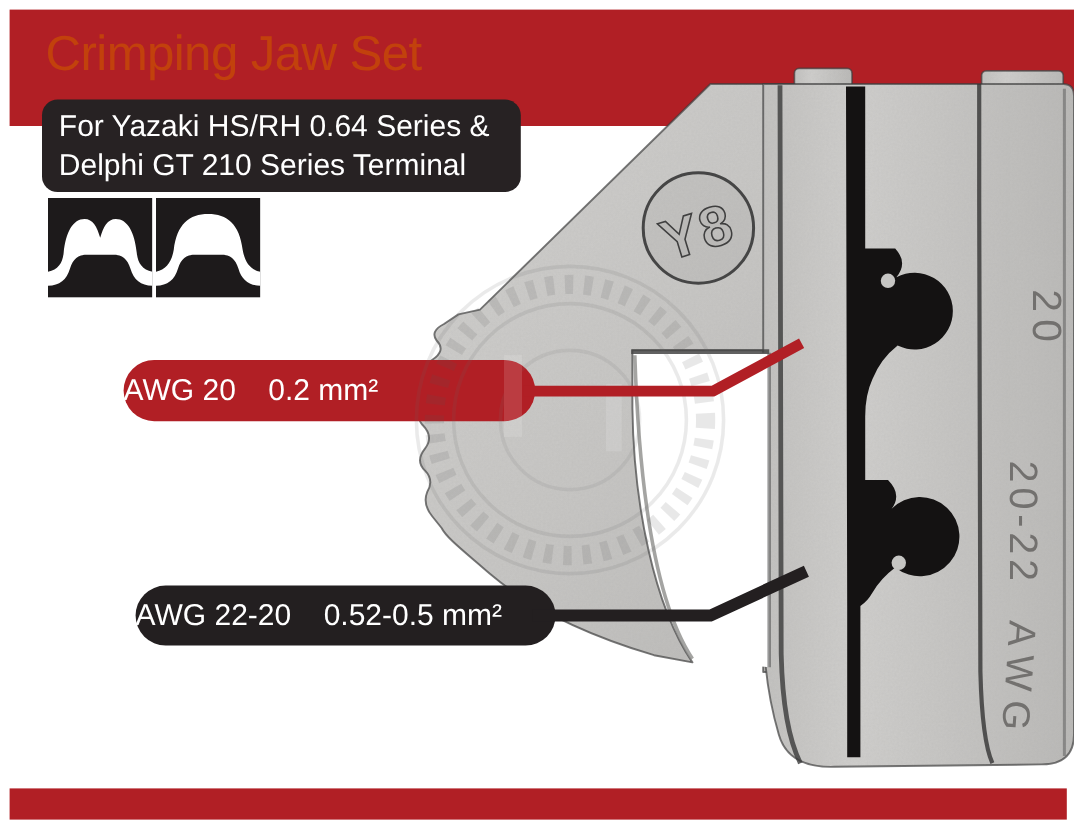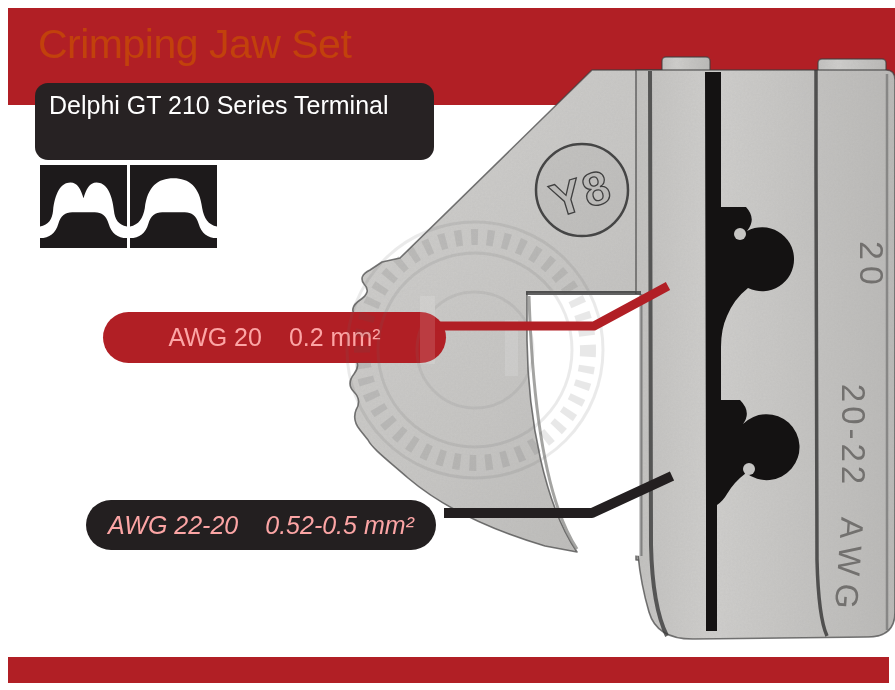--- a/index.html
+++ b/index.html
@@ -16,25 +16,25 @@
   }
   #caption{
     position:absolute;left:35px;top:83px;width:399px;height:77px;
     background:#272223;border-radius:13px;color:#ffffff;
     font-size:25px;line-height:33px;padding:6px 14px;box-sizing:border-box;
   }
   #caption div{white-space:nowrap;}
   #icons{position:absolute;left:40px;top:165px;display:flex;gap:3px;}
   .icon-sq{width:87px;height:83px;display:block;}
   .pill{
-    position:absolute;display:flex;align-items:center;justify-content:center;
-    gap:27px;color:#fca5a5;font-size:25px;white-space:nowrap;margin-top:12px;
+    position:absolute;display:flex;align-items:center;justify-content:flex-start;
+    gap:27px;color:#ffffff;font-size:25px;white-space:nowrap;
   }
   #pill-red{left:103px;top:300px;width:343px;height:51px;border-radius:26px;background:#b11f25;}
-  #pill-black{left:86px;top:488px;width:350px;height:50px;border-radius:25px;background:#231f20;font-style:italic;}
+  #pill-black{left:113px;top:488px;width:350px;height:50px;border-radius:25px;background:#231f20;}
   .lay{position:absolute;left:0;top:0;pointer-events:none;}
 </style>
 </head>
 <body>
 
 <div id="stage">
 
   <div id="top-band" class="band"></div>
   <div id="title">Crimping Jaw Set</div>
 
@@ -87,20 +87,21 @@
 
     <circle cx="582" cy="190" r="46" fill="rgba(0,0,0,0.03)" stroke="#454545" stroke-width="2.5"></circle>
     <text transform="translate(581,193) rotate(-17)" text-anchor="middle" dominant-baseline="central" font-family="Liberation Sans, sans-serif" font-size="47" font-weight="700" letter-spacing="2" fill="#bab9b7" stroke="#3f3f3f" stroke-width="1.3">Y8</text>
 
     <text transform="translate(872,266) rotate(90)" text-anchor="middle" dominant-baseline="central" font-family="Liberation Sans, sans-serif" font-size="34" letter-spacing="6" fill="#6f6d6b" opacity="0.95">20</text>
     <text transform="translate(853,436) rotate(90)" text-anchor="middle" dominant-baseline="central" font-family="Liberation Sans, sans-serif" font-size="33" letter-spacing="4" fill="#6f6d6b" opacity="0.95">20-22</text>
     <text transform="translate(849,567) rotate(94)" text-anchor="middle" dominant-baseline="central" font-family="Liberation Sans, sans-serif" font-size="32" letter-spacing="8" fill="#6f6d6b" opacity="0.95">AWG</text>
   </svg>
 
   <div id="caption">
+    <div>For Yazaki HS/RH 0.64 Series &amp;</div>
     <div>Delphi GT 210 Series Terminal</div>
   </div>
 
   <div id="icons">
     <svg class="icon-sq" viewBox="0 0 100 100" preserveAspectRatio="none">
       <rect x="0" y="0" width="100" height="100" fill="#1d1a1b"></rect>
       <path fill="#ffffff" d="M 0,74 C 10,72 14,65 15,55 C 17,34 24,21 35,21 C 43,21 47,29 50,40 C 53,29 57,21 65,21 C 76,21 83,34 85,55 C 86,65 90,72 100,74 L 100,88 C 89,88 82,82 79,71 C 76,61 71,57 63,57 L 37,57 C 29,57 24,61 21,71 C 18,82 11,88 0,88 Z"></path>
     </svg>
     <svg class="icon-sq" viewBox="0 0 100 100" preserveAspectRatio="none">
       <rect x="0" y="0" width="100" height="100" fill="#1d1a1b"></rect>

